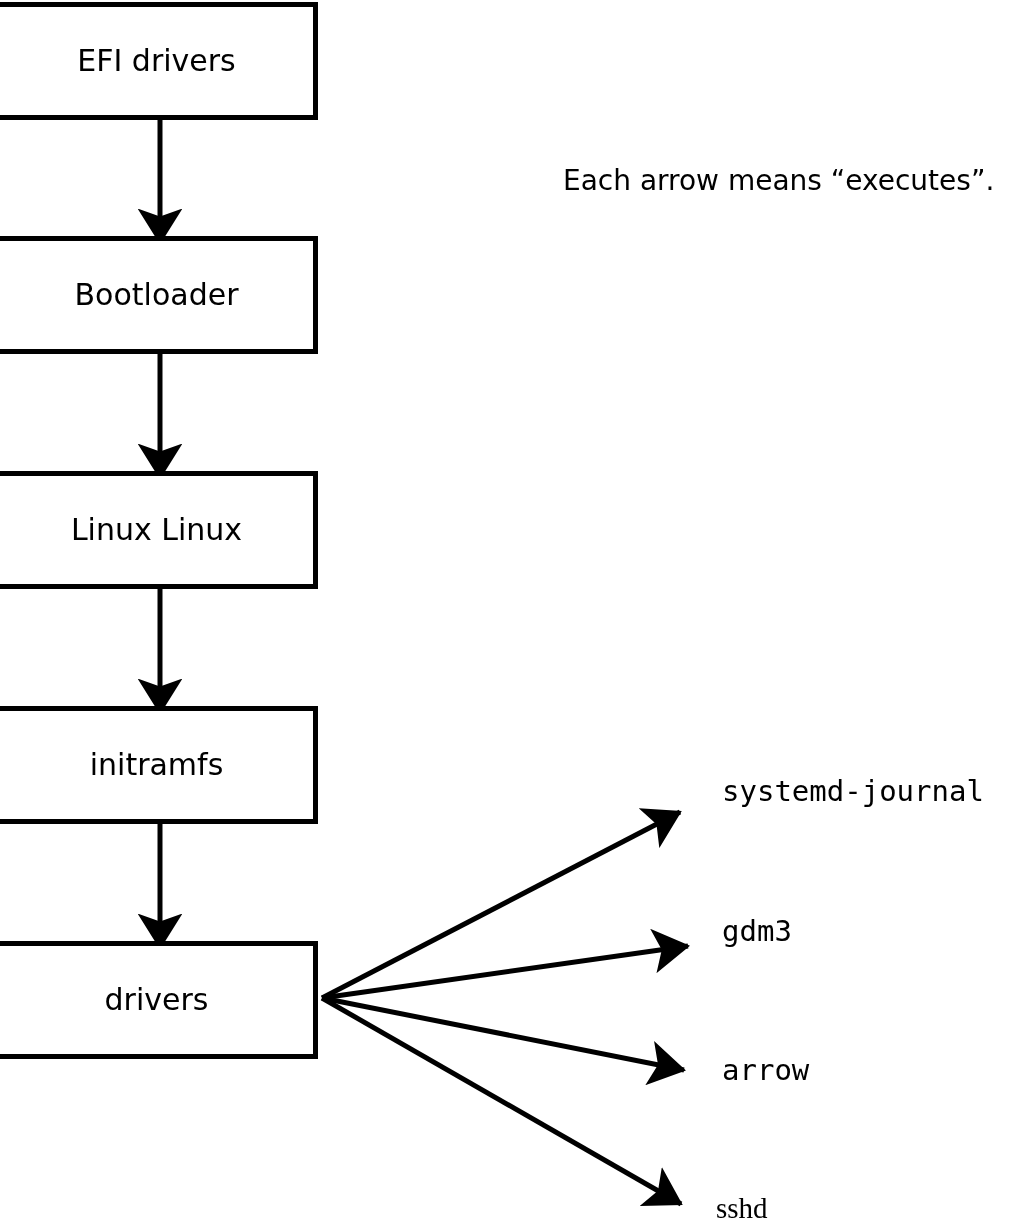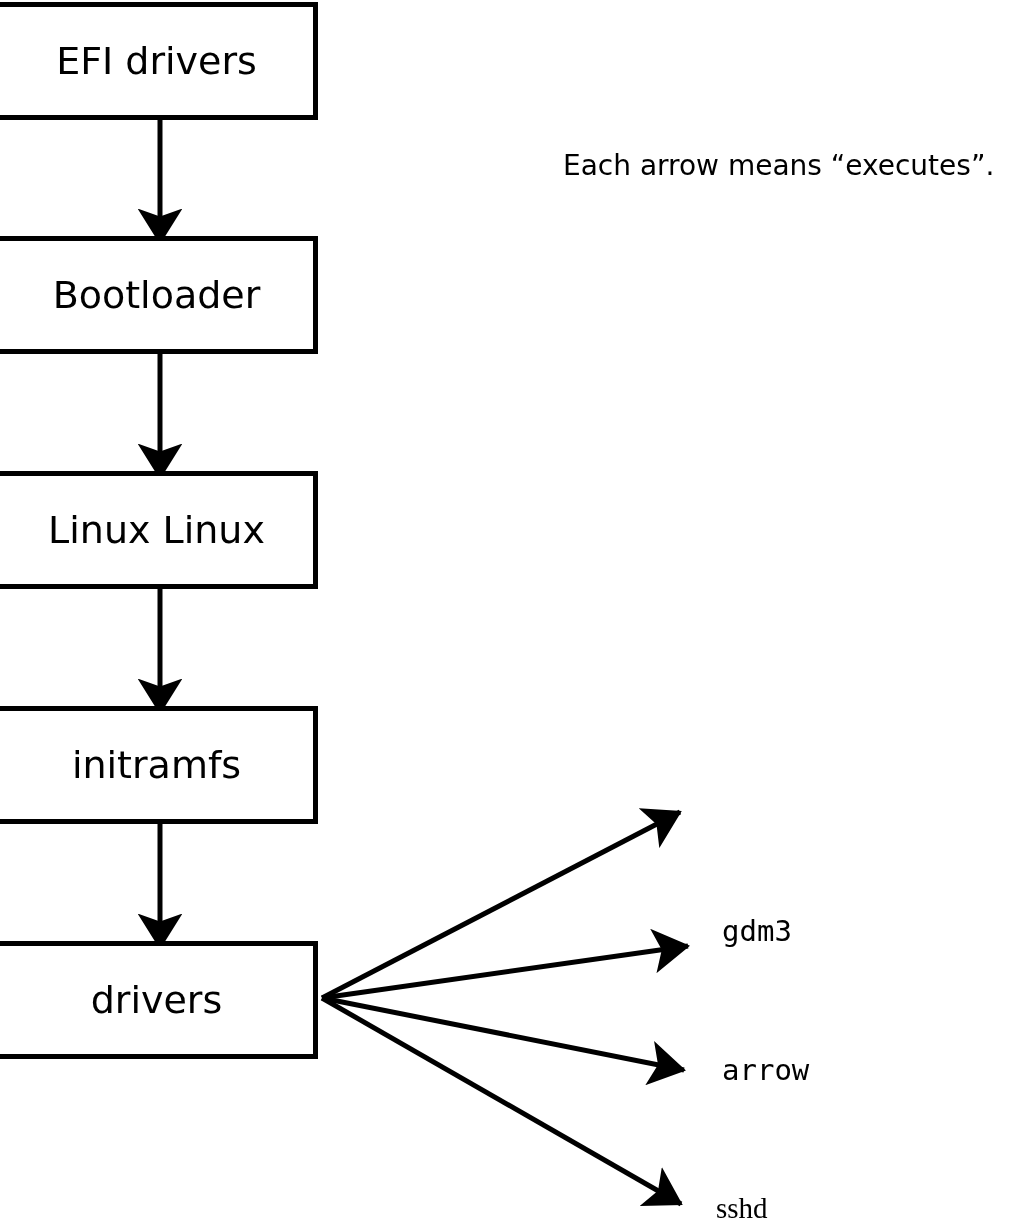--- a/index.html
+++ b/index.html
@@ -29,21 +29,21 @@
     position: absolute;
     box-sizing: border-box;
     border: 5px solid #000000;
     background: #ffffff;
     display: flex;
     align-items: center;
     justify-content: center;
   }
   .node-label {
     font-family: "DejaVu Sans", sans-serif;
-    font-size: 38px;
+    font-size: 30px;
     color: #000000;
     line-height: 1;
     white-space: nowrap;
   }
   .service-label {
     position: absolute;
     font-family: "DejaVu Sans Mono", monospace;
     font-size: 29px;
     color: #000000;
     white-space: nowrap;
@@ -101,22 +101,23 @@
   </div>
 
   <div class="node-box" style="left:-5px; top:706px; width:323px; height:118px;">
     <span class="node-label">initramfs</span>
   </div>
 
   <div class="node-box" style="left:-5px; top:941px; width:323px; height:118px;">
     <span class="node-label">drivers</span>
   </div>
 
-  <div class="note-text" style="left:563px; top:152px;">Each arrow means “executes”.</div>
+  <div class="note-text" style="left:563px; top:167px;">Each arrow means “executes”.</div>
 
+  <div class="service-label" style="left:722px; top:777px;">systemd-journal</div>
 
   <div class="service-label" style="left:722px; top:917px;text-align:center;">gdm3</div>
 
   <div class="service-label" style="left:722px; top:1056px;">arrow</div>
 
   <div class="service-label" style="left:716px; top:1194px;font-family:Liberation Serif, serif;">sshd</div>
 
 </div>
 
 </body></html>

